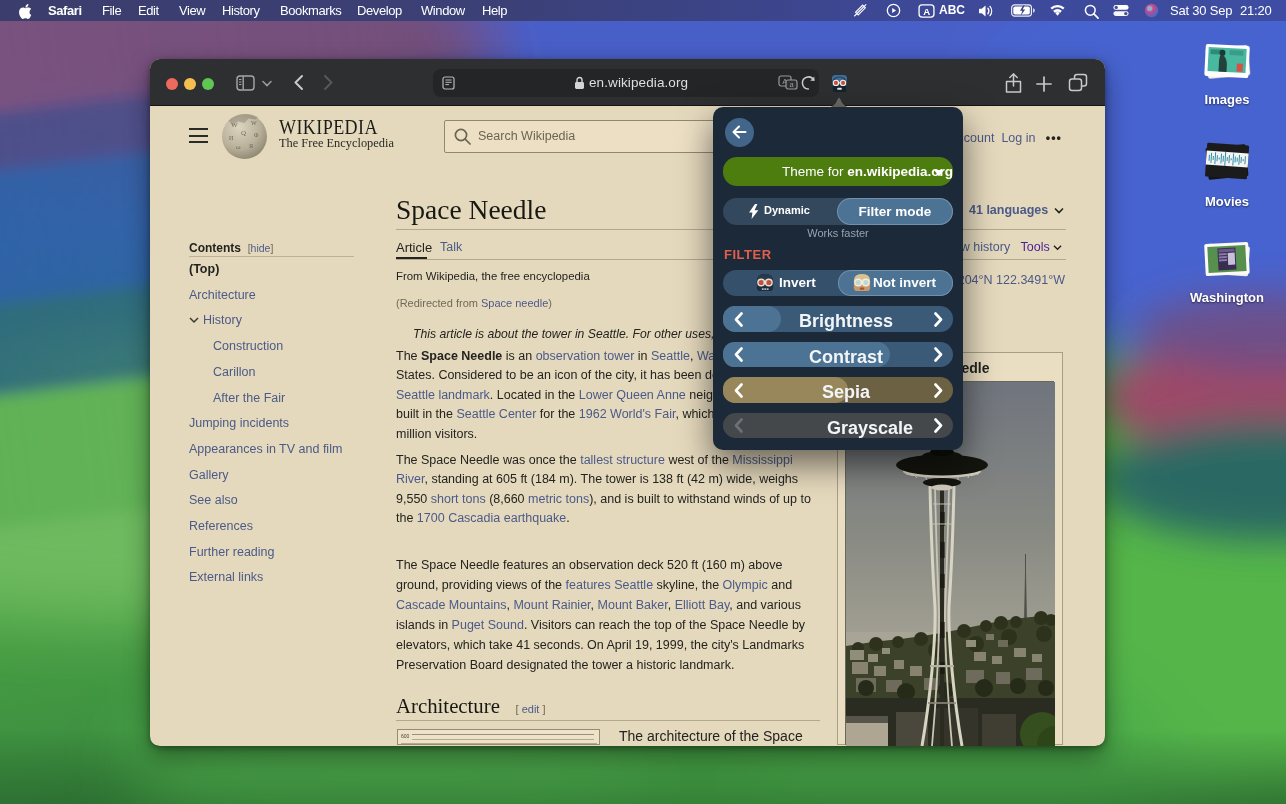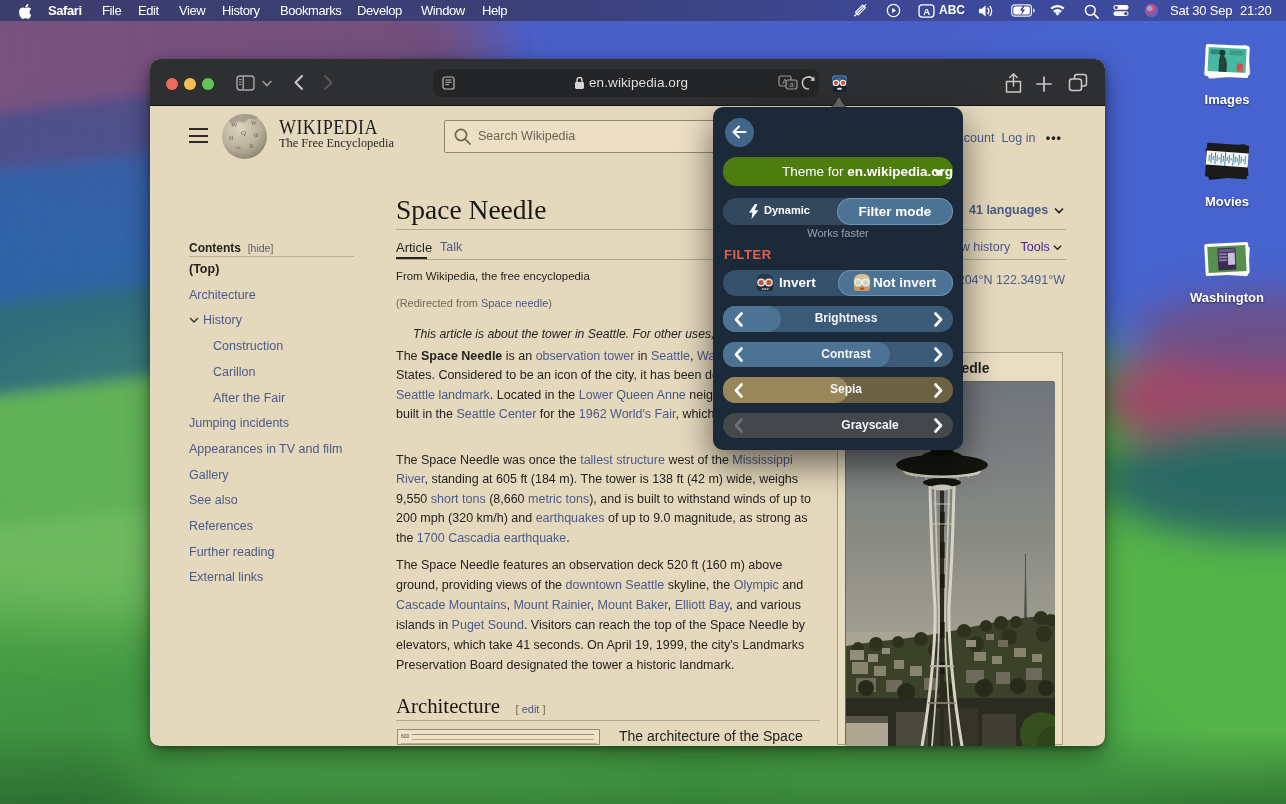--- a/index.html
+++ b/index.html
@@ -35,21 +35,21 @@
 .bodytxt div { font-size:12.5px; line-height:19.4px; white-space:nowrap; color:#23231f; }
 .bodytxt2 div { font-size:12.5px; line-height:20px; white-space:nowrap; color:#23231f; }
 .sb div { font-size:12.5px; line-height:25.7px; white-space:nowrap; }
 .sb .ind { padding-left:24px; }
 
 
 #popup { position:absolute; left:713px; top:107px; width:250px; height:343px; background:#1b2939; border-radius:10px; box-shadow:0 14px 34px rgba(0,0,0,.55); color:#fff; }
 #beak { position:absolute; left:827px; top:97px; width:24px; height:11px; }
 .pill { position:absolute; left:10px; width:230px; border-radius:14px; color:#fff; font-weight:bold; font-size:13.5px; }
 .slider { height:25.5px; border-radius:12.75px; }
-.lbl-s { left:0; width:266px; text-align:center; font-size:12px; font-weight:bold; color:#f2f5f8; }
+.lbl-s { left:0; width:266px; text-align:center; font-size:18px; font-weight:bold; color:#f2f5f8; }
 </style>
 </head>
 <body>
 <div id="screen">
   <svg id="wall" style="position:absolute;left:0;top:0;" width="1286" height="804" viewBox="0 0 1286 804" preserveAspectRatio="none">
     <defs>
       <filter id="bl" x="-70%" y="-70%" width="240%" height="240%">
           <feGaussianBlur stdDeviation="30"></feGaussianBlur>
         </filter>
       <filter id="bl2" x="-70%" y="-70%" width="240%" height="240%">
@@ -282,31 +282,31 @@
       <div class="abs" style="left:245px; top:163px; font-size:11.4px; color:#23231f;">From Wikipedia, the free encyclopedia</div>
       <div class="abs" style="left:0px; top:166px; width:914px; text-align:right; font-size:12.5px;"><a>47.6204°N 122.3491°W</a></div>
       <div class="abs" style="left:245px; top:190px; font-size:11px; color:#6e6a58;">(Redirected from <a style="font-size:11px;">Space needle</a>)</div>
       <div class="abs" style="left:262px; top:220px; font-size:12.2px; font-style:italic; color:#23231f;">This article is about the tower in Seattle. For other uses, see <a style="font-style:italic;">Space Needle (disambiguation)</a>.</div>
 
       <div class="abs bodytxt" style="left:245px; top:240px; width:470px;">
         <div>The <b>Space Needle</b> is an <a>observation tower</a> in <a>Seattle</a>, <a>Washington</a>, United</div>
         <div>States. Considered to be an icon of the city, it has been designated a</div>
         <div><a>Seattle landmark</a>. Located in the <a>Lower Queen Anne</a> neighborhood, it was</div>
         <div>built in the <a>Seattle Center</a> for the <a>1962 World's Fair</a>, which drew over 2.3</div>
+        <div>million visitors.</div>
       </div>
       <div class="abs bodytxt" style="left:245px; top:344px; width:480px;">
         <div>The Space Needle was once the <a>tallest structure</a> west of the <a>Mississippi</a></div>
         <div><a>River</a>, standing at 605 ft (184 m). The tower is 138 ft (42 m) wide, weighs</div>
         <div>9,550 <a>short tons</a> (8,660 <a>metric tons</a>), and is built to withstand winds of up to</div>
-        <div>200 mph (320 km/h) and <a>earthquakes</a> of up to 9.0 magnitude, as strong as</div>
         <div>the <a>1700 Cascadia earthquake</a>.</div>
       </div>
       <div class="abs bodytxt2" style="left:245px; top:448px; width:480px;">
         <div>The Space Needle features an observation deck 520 ft (160 m) above</div>
-        <div>ground, providing views of the <a>downtown Seattle</a> skyline, the <a>Olympic</a> and</div>
+        <div>ground, providing views of the <a>features Seattle</a> skyline, the <a>Olympic</a> and</div>
         <div><a>Cascade Mountains</a>, <a>Mount Rainier</a>, <a>Mount Baker</a>, <a>Elliott Bay</a>, and various</div>
         <div>islands in <a>Puget Sound</a>. Visitors can reach the top of the Space Needle by</div>
         <div>elevators, which take 41 seconds. On April 19, 1999, the city's Landmarks</div>
         <div>Preservation Board designated the tower a historic landmark.</div>
       </div>
       <div class="abs serif" style="left:245px; top:587px; font-size:20.8px; color:#181813;">Architecture&nbsp;&nbsp;&nbsp;<span style="font-size:11px; font-family:'Liberation Sans'; color:#6e6a58;">[ <a style="font-size:11px;">edit</a> ]</span></div>
       <div class="abs" style="left:245px; top:613px; width:424px; height:1px; background:#b3a88e;"></div>
       <div class="abs" style="left:246px; top:622px; width:203px; height:16px; background:#eee3c9; border:1px solid #958c76;">
         <div style="position:absolute; left:3px; top:3px; font-size:5px; color:#44423a;">600</div>
         <div style="position:absolute; left:14px; top:4px; width:182px; height:1px; background:#9a917b;"></div>

